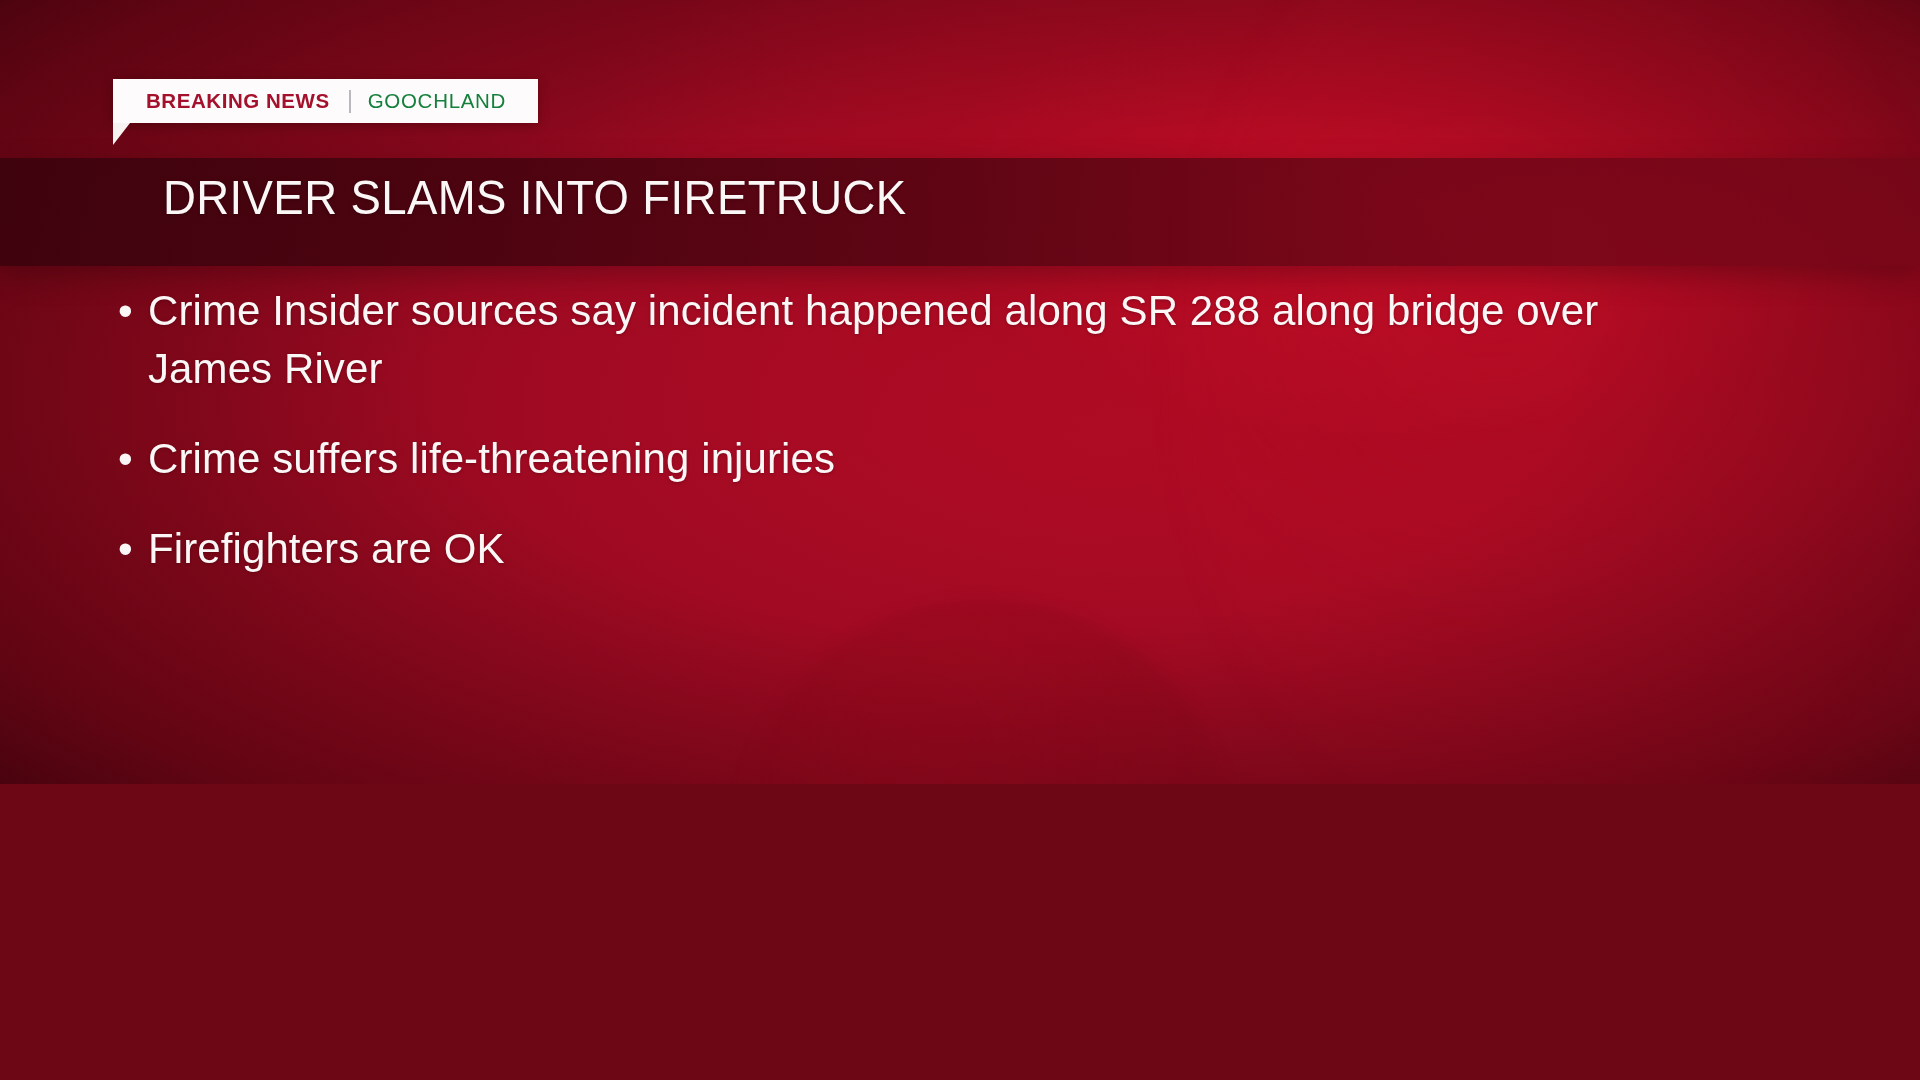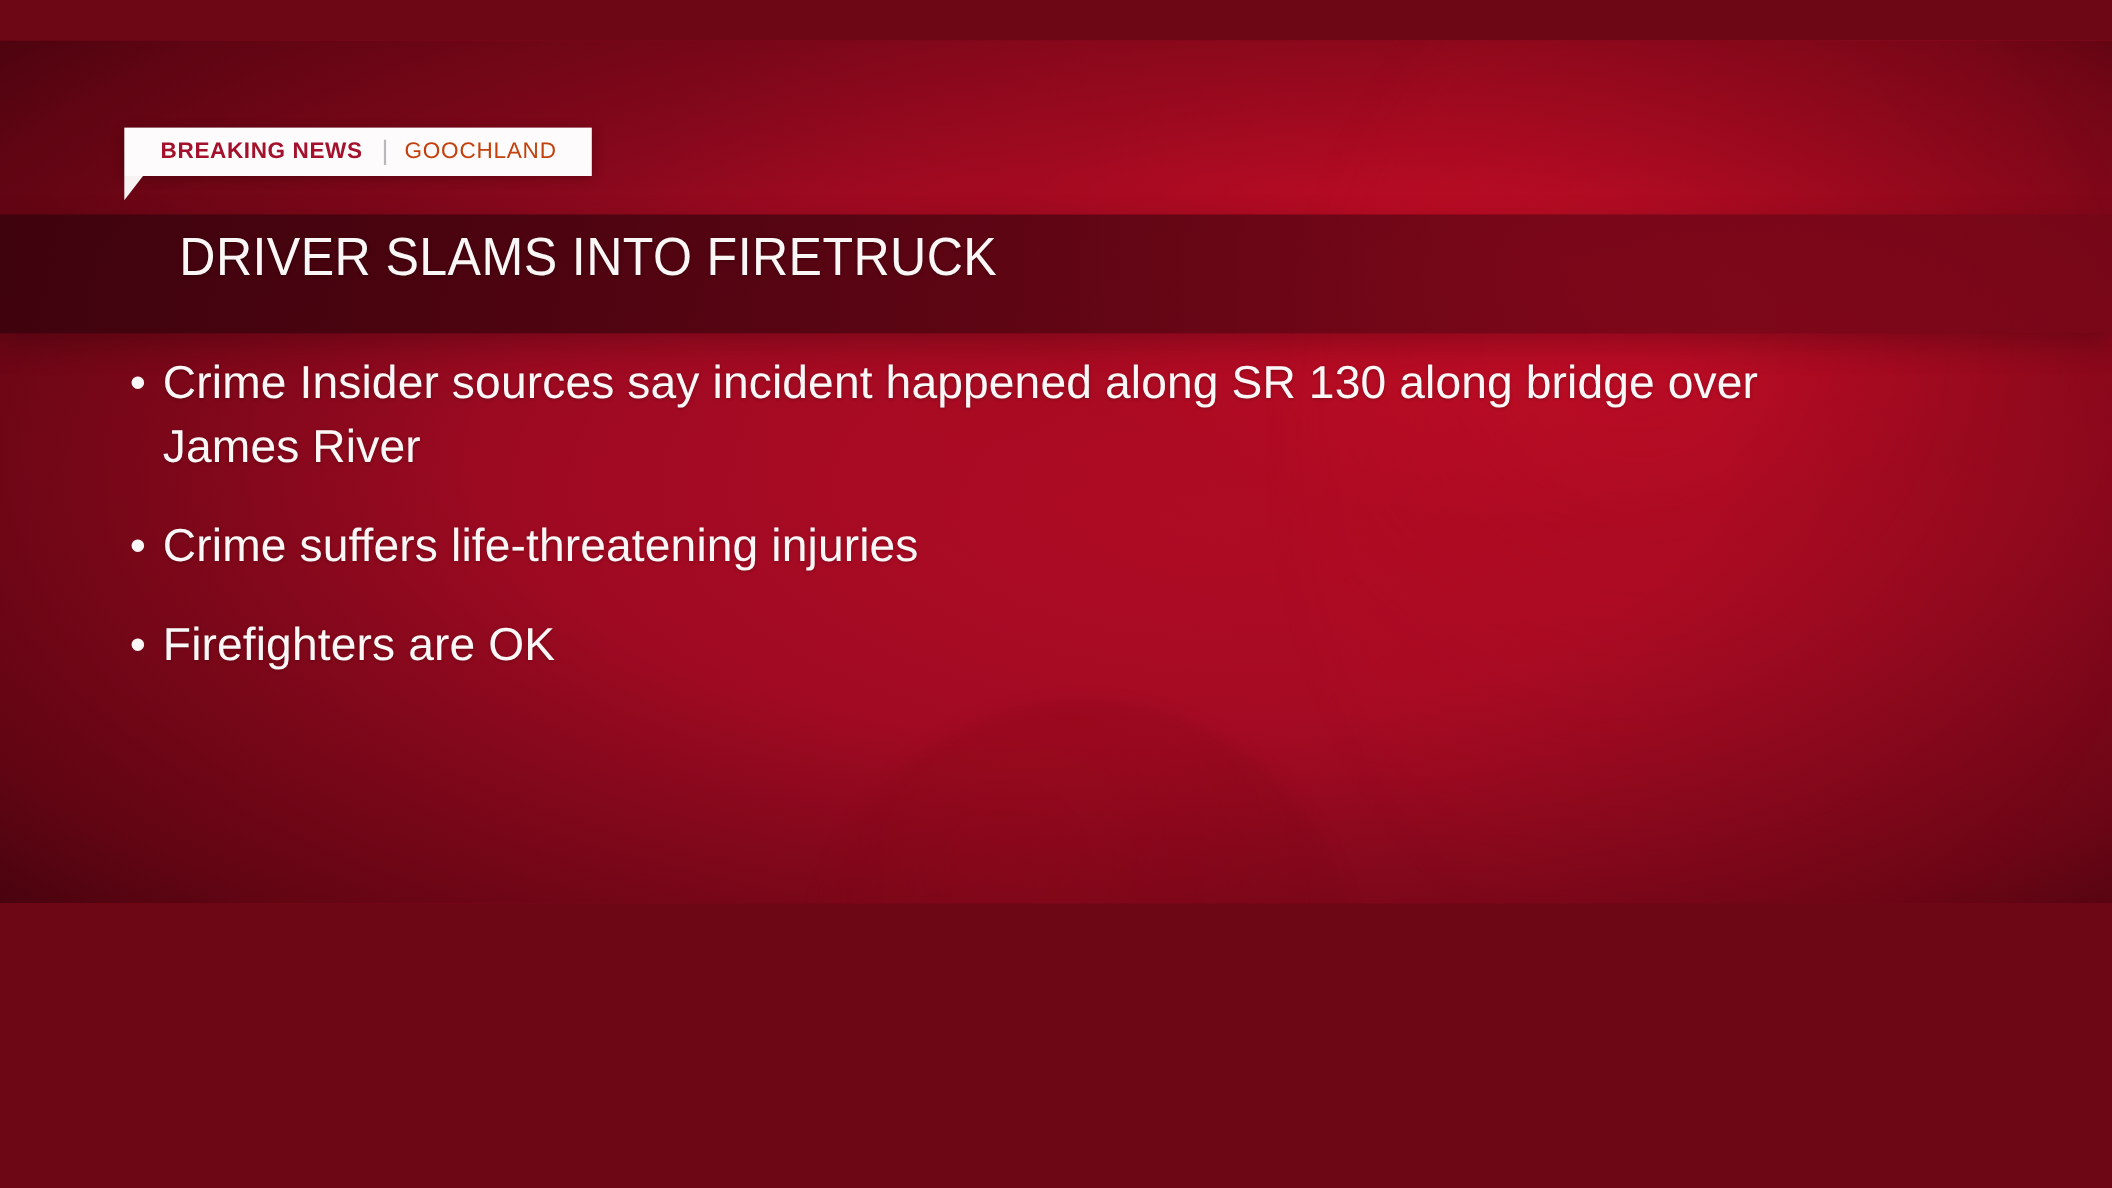--- a/index.html
+++ b/index.html
@@ -15,21 +15,20 @@
 
   #stage {
     position:relative;
     width:1920px;
     height:784px;
     overflow:hidden;
     background:
       radial-gradient(ellipse 62% 72% at 74% 26%, rgba(196,12,38,0.95) 0%, rgba(168,10,32,0.55) 42%, rgba(120,6,22,0.0) 72%),
       radial-gradient(ellipse 95% 100% at 60% 52%, #b40c27 0%, #a00a22 34%, #7d0719 68%, #5d0412 100%),
       linear-gradient(118deg, #560310 0%, #820718 26%, #ad0b26 56%, #8a081c 78%, #4e0310 100%);
-    margin-top: 37px;
   }
 
   
   .bg-sphere {
     position:absolute;
     left:735px;
     top:600px;
     width:500px;
     height:500px;
     border-radius:50%;
@@ -81,21 +80,21 @@
     width:2px;
     height:23px;
     margin:0 17px 0 19px;
     background:#b9b9bd;
     flex:none;
   }
   .badge-location {
     font-size:20.5px;
     font-weight:normal;
     letter-spacing:0.7px;
-    color:#c2410c;
+    color:#15803d;
     white-space:nowrap;
     line-height:1;
   }
   
   .badge-tail {
     position:absolute;
     left:0;
     top:44px;
     width:0; height:0;
     border-left:17px solid #fdfbfb;
@@ -183,21 +182,21 @@
     </div>
     <div class="badge-tail"></div>
   </div>
 
   <div class="headline">DRIVER SLAMS INTO FIRETRUCK</div>
 
   <div class="bullets">
 
     <div class="bullet-item">
       <span class="bullet-dot">•</span>
-      <span class="bullet-text">Crime Insider sources say incident happened along SR 130 along bridge over James River</span>
+      <span class="bullet-text">Crime Insider sources say incident happened along SR 288 along bridge over James River</span>
     </div>
 
     <div class="bullet-item">
       <span class="bullet-dot">•</span>
       <span class="bullet-text">Crime suffers life-threatening injuries</span>
     </div>
 
     <div class="bullet-item">
       <span class="bullet-dot">•</span>
       <span class="bullet-text">Firefighters are OK</span>

